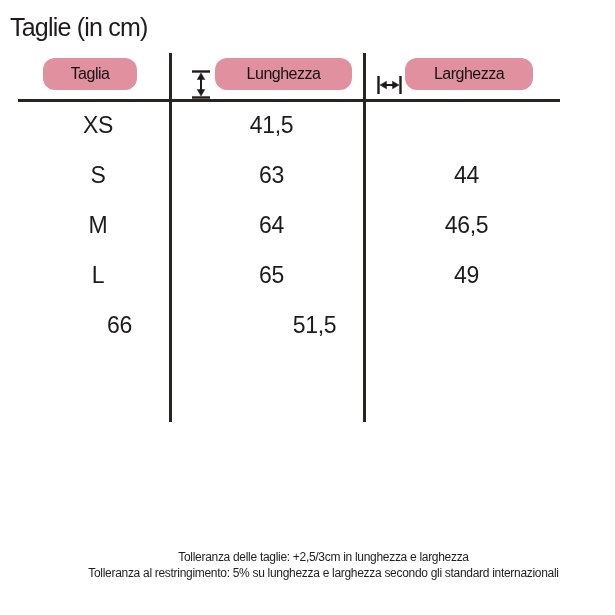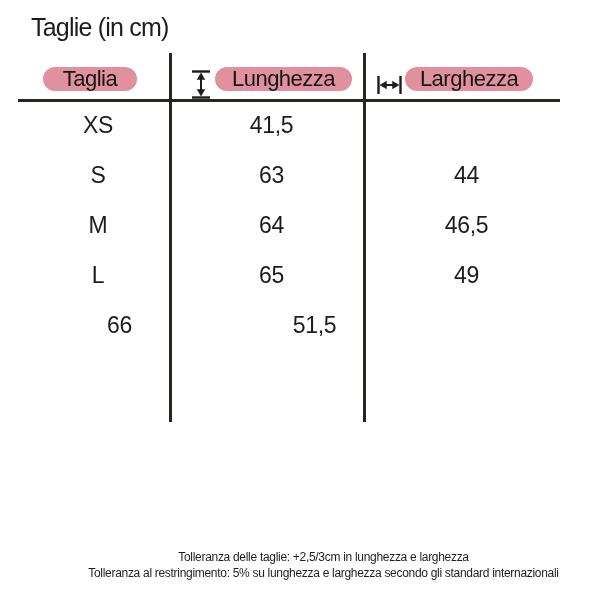--- a/index.html
+++ b/index.html
@@ -6,43 +6,43 @@
   html,body { background:#ffffff; }
   .canvas {
     position:relative;
     width:615px; height:615px;
     background:#ffffff;
     font-family:"Liberation Sans", sans-serif;
     color:#1d1c1a;
     overflow:hidden;
   }
   .title {
-    position:absolute; left:31px; top:13px;
+    position:absolute; left:10px; top:13px;
     font-size:25px; letter-spacing:-0.8px;
     color:#1d1c1a;
     white-space:nowrap;
   }
   .vline {
     position:absolute; top:53px;
     width:3px; height:369px;
     background:var(--line, #2a2420);
   }
   .vline-1 { left:169px; }
   .vline-2 { left:363px; }
   .hline {
     position:absolute; left:18px; top:99px;
     width:542px; height:3px;
     background:var(--line, #2a2420);
   }
   .pill {
-    position:absolute; top:67px; height:24px;
+    position:absolute; top:58px; height:32px;
     border-radius:12px;
     background:var(--accent, #e0909e);
     display:flex; align-items:center; justify-content:center;
-    font-size:22px; letter-spacing:-0.5px;
+    font-size:16px; letter-spacing:-0.5px;
     color:#141413;
     white-space:nowrap;
   }
   .pill-taglia    { left:43px;  width:94px;  }
   .pill-lunghezza { left:215px; width:137px; }
   .pill-larghezza { left:405px; width:128px; }
   .measure-icon { position:absolute; }
   .icon-height { left:189px; top:69px; }
   .icon-width  { left:376px; top:73px; }
   .rows {

